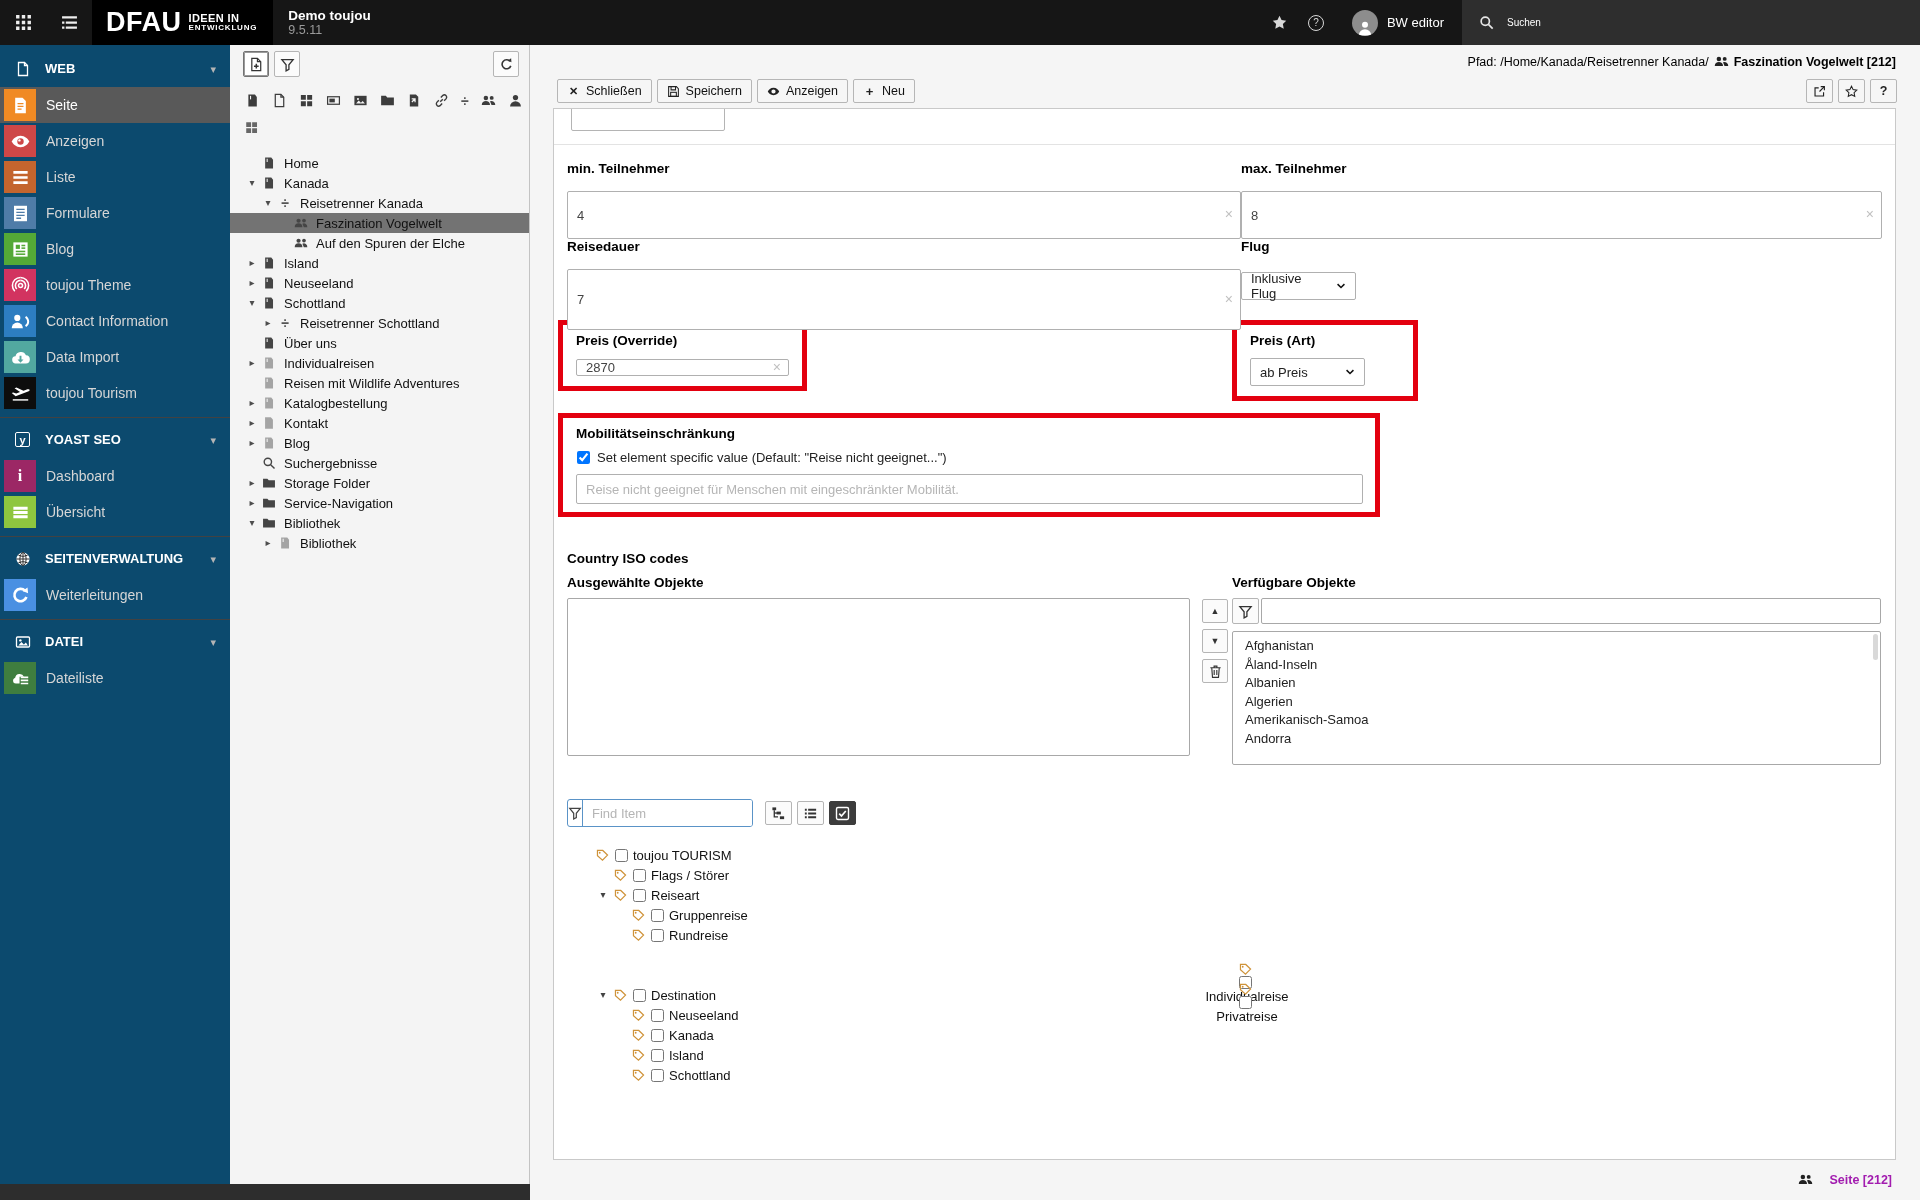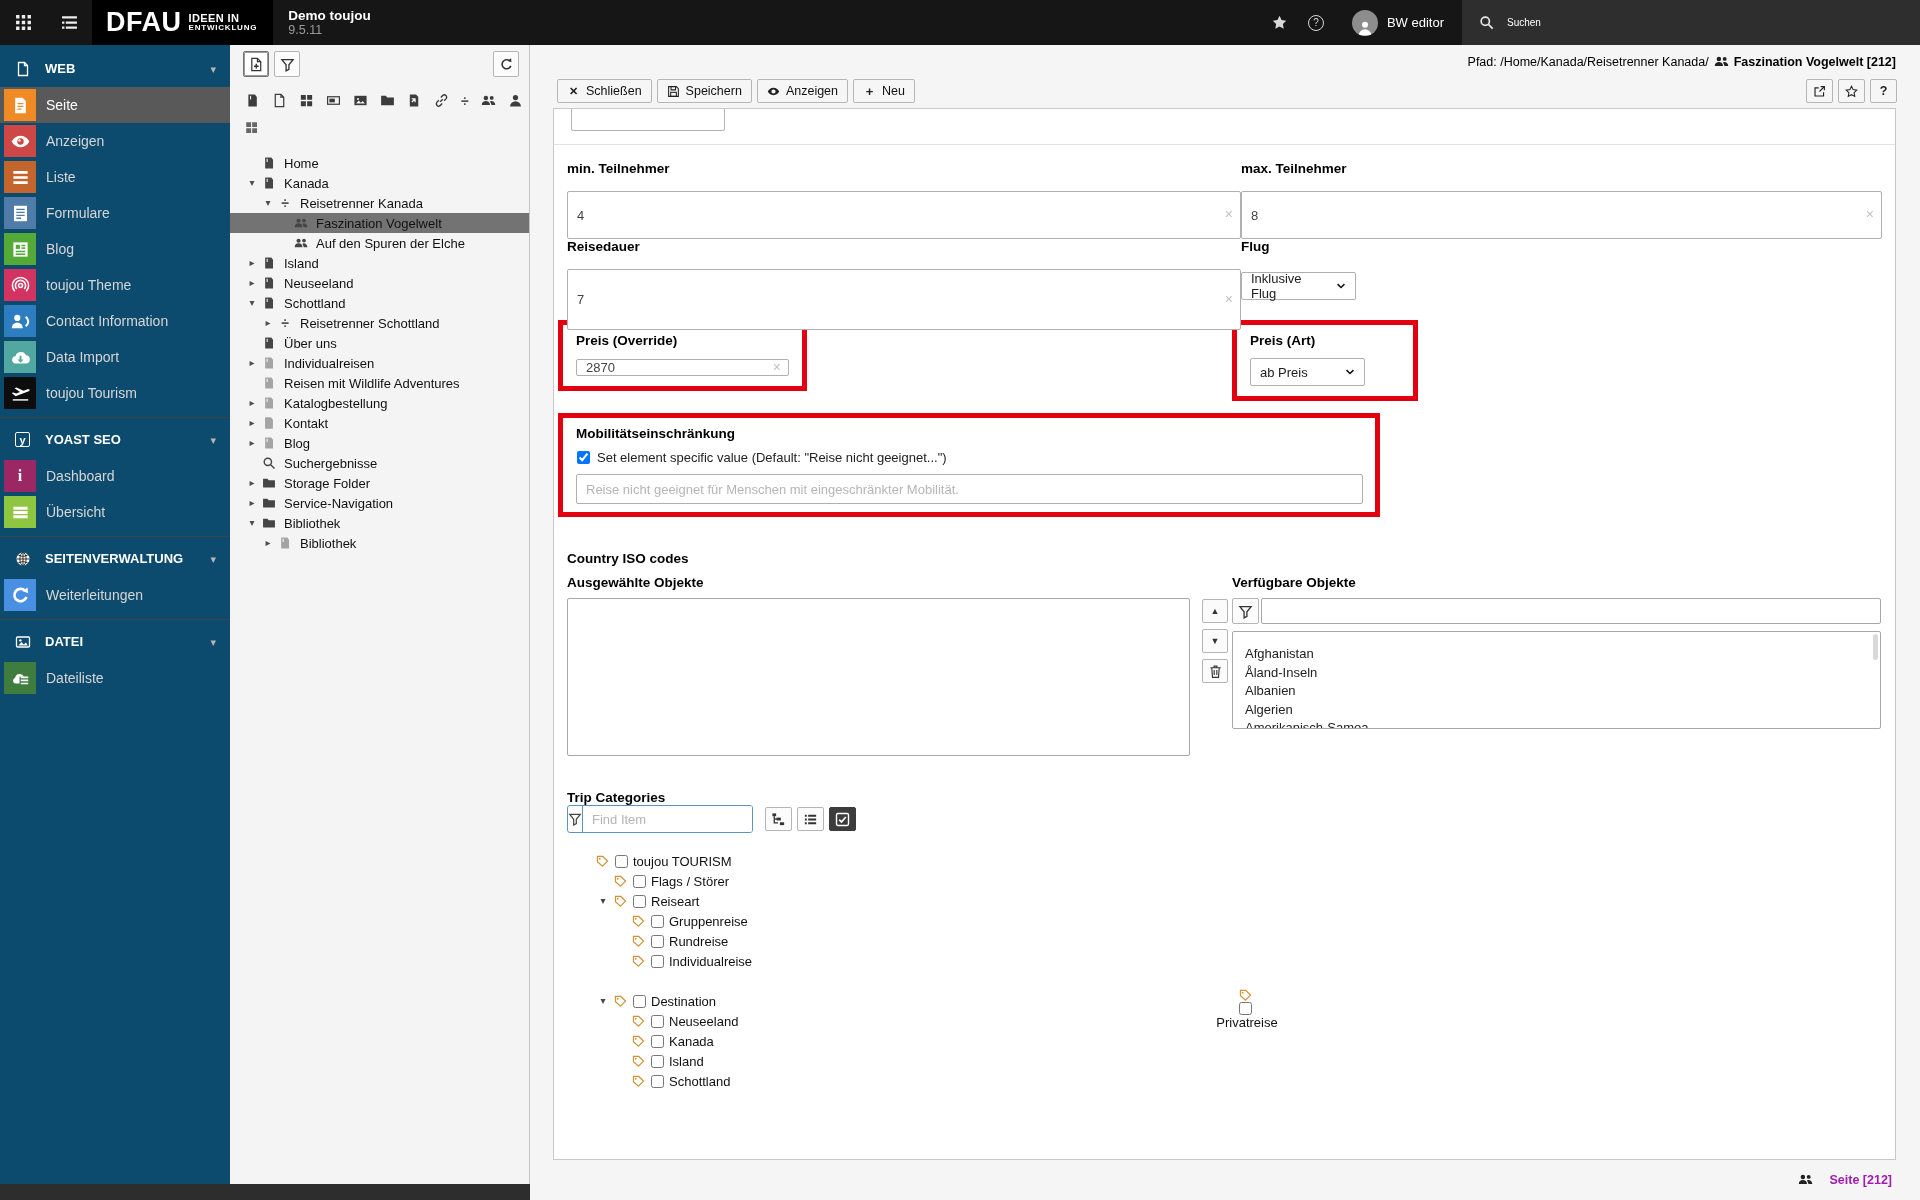--- a/index.html
+++ b/index.html
@@ -117,21 +117,21 @@
   .iso-grid{display:grid;grid-template-columns:623px 42px 649px}
   .slabel{font-size:13.5px;font-weight:bold}
   .iso-boxes{margin-top:8px}
   .selbox{width:623px;height:158px;border:1px solid #a8a8a8;border-radius:2px;background:#fff}
   .midcol{display:flex;flex-direction:column;gap:6px;align-items:flex-end;padding:1px 4px 0 0}
   .midcol .tbtn{width:26px;height:24px}
   .midcol .g{font-size:9px;color:#333}
   .filterrow{display:flex;gap:2px;margin-bottom:7px}
   .filterrow .tbtn{width:27px;height:26px}
   .fi2{flex:1;height:26px;border:1px solid #a8a8a8;border-radius:2px;background:#fff;padding:0 8px;font-size:13px}
-  .listbox{position:relative;width:649px;height:98px;border:1px solid #a8a8a8;border-radius:2px;background:#fff;padding:13px 0;overflow:hidden;font-size:13px;color:#222}
+  .listbox{position:relative;width:649px;height:134px;border:1px solid #a8a8a8;border-radius:2px;background:#fff;padding:5px 0;overflow:hidden;font-size:13px;color:#222}
   .listbox::after{content:"";position:absolute;top:2px;right:2px;width:5px;height:26px;background:#d9d9d9;border-radius:3px}
   .listbox li{list-style:none;padding:0 12px;line-height:18.6px;cursor:pointer}
 
   .tripblock{margin-top:34px;padding:0 13px}
   .tripfilter{display:flex;margin-top:0;align-items:center}
   .fgroup-blue{display:flex;height:28px;border:1px solid var(--blue);border-radius:3px;overflow:hidden;width:186px;background:#fff}
   .funcell{width:28px;border-right:1px solid var(--blue);display:flex;align-items:center;justify-content:center;color:#444;cursor:pointer}
   .funcell svg{width:14px;height:14px}
   .fi-input{flex:1;border:0;outline:none;padding:0 9px;font-size:13px;color:#444}
   .tf-btns{display:flex;gap:5px;margin-left:12px}
@@ -899,21 +899,20 @@
                   <li>Albanien</li>
                   <li>Algerien</li>
                   <li>Amerikanisch-Samoa</li>
                   <li>Andorra</li>
                 </ul>
             </div>
           </div>
         </div>
 
         <div class="tripblock">
-          <label class="flabel" style="margin-bottom:0">Trip Categories</label>
           <div class="tripfilter">
             <span class="fgroup-blue">
               <span class="funcell">
                   <span>
                     <svg viewBox="0 0 16 16" fill="none" stroke="currentColor" stroke-width="1.4">
                       <path d="M2 2.8h12L9.5 8.3v4.9l-3 1.6V8.3z"></path>
                     </svg>
                   </span>
                 </span>
               <input class="fi-input" placeholder="Find Item" style="">
@@ -998,21 +997,21 @@
                 <span class="cexp"></span>
                 <span class="ctag">
                   <svg viewBox="0 0 16 16" fill="none" stroke="currentColor" stroke-width="1.5">
                     <path d="M1.8 8.3V1.8h6.5L14.2 7.5 8 13.7z"></path>
                     <circle cx="4.6" cy="4.6" r="1.1" fill="currentColor" stroke="none"></circle>
                   </svg>
                 </span>
                 <input type="checkbox" style="">
                 <span class="clabel">Rundreise</span>
               </div>
-              <div class="crow" style="padding-left: 45px;">
+              <div class="crow" style="padding-left: 45px; flex-direction: column;">
                 <span class="cexp"></span>
                 <span class="ctag">
                   <svg viewBox="0 0 16 16" fill="none" stroke="currentColor" stroke-width="1.5">
                     <path d="M1.8 8.3V1.8h6.5L14.2 7.5 8 13.7z"></path>
                     <circle cx="4.6" cy="4.6" r="1.1" fill="currentColor" stroke="none"></circle>
                   </svg>
                 </span>
                 <input type="checkbox" style="">
                 <span class="clabel">Individualreise</span>
               </div>

